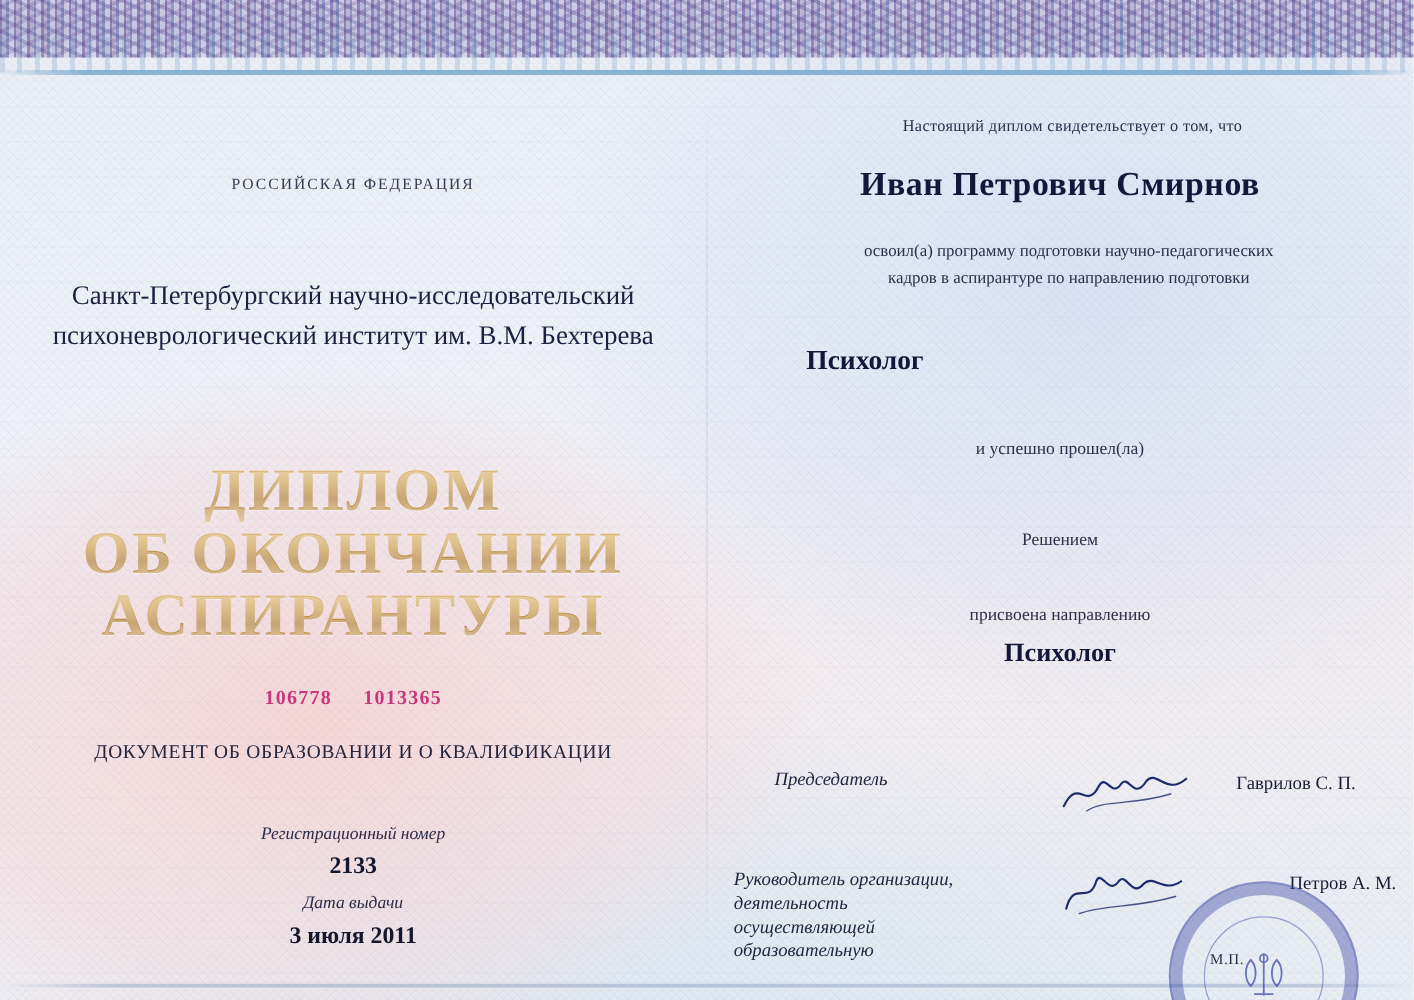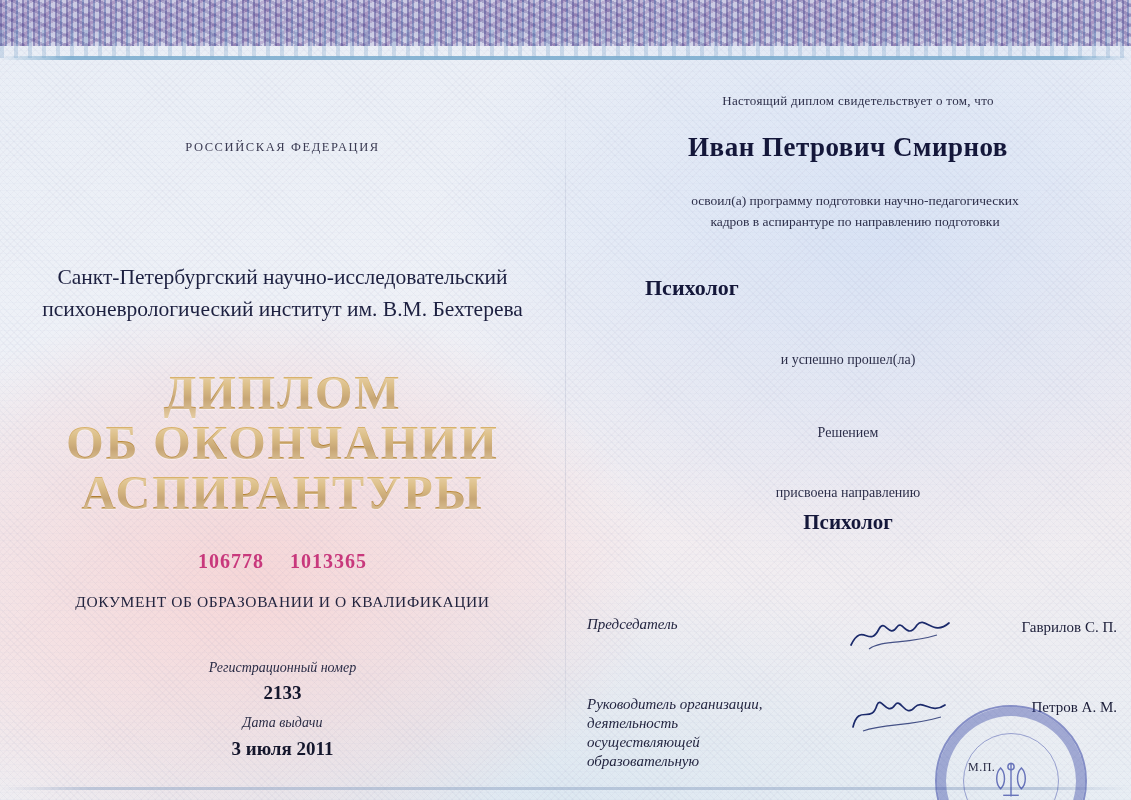--- a/index.html
+++ b/index.html
@@ -86,21 +86,20 @@
     letter-spacing: 1.6px;
     color: #3a3a52;
     font-variant: small-caps;
   }
   .inst {
     position: absolute;
     top: 160px; left: 28px; right: 28px;
     font-size: 21.5px;
     line-height: 32px;
     color: #1d2040;
-    margin-top: 41px;
   }
   .title-block {
     position: absolute;
     top: 308px; left: 0; right: 0;
   }
   .title-line {
     font-family: "Liberation Serif", serif;
     font-weight: bold;
     letter-spacing: 2px;
     line-height: 1.04;
@@ -109,21 +108,21 @@
     background-clip: text;
     color: transparent;
     text-shadow: 0 1px 0 rgba(255,255,255,0.35);
   }
   .title-1 { font-size: 48px; }
   .title-2 { font-size: 48px; }
   .title-3 { font-size: 48px; }
   .serial {
     position: absolute;
     top: 490px; left: 0; right: 0;
-    font-size: 20px;
+    font-size: 16px;
     font-weight: bold;
     color: #c8387c;
     letter-spacing: 1px;
   }
   .serial span { margin: 0 10px; }
   .doc-sub {
     position: absolute;
     top: 533px; left: 0; right: 0;
     font-size: 15.5px;
     letter-spacing: .6px;
@@ -223,21 +222,21 @@
     font-weight: bold;
     color: #14173a;
   }
   .sig-row {
     position: absolute;
     left: 22px; right: 14px;
     display: flex;
     align-items: flex-start;
     justify-content: space-between;
   }
-  .sig-row-1 { top: 555px; }
+  .sig-row-1 { top: 555px; justify-content: center; }
   .sig-row-2 { top: 635px; }
   .sig-label {
     font-size: 15px;
     font-style: italic;
     color: #232540;
     text-align: left;
     line-height: 19px;
     width: 225px;
   }
   .sig-name {

